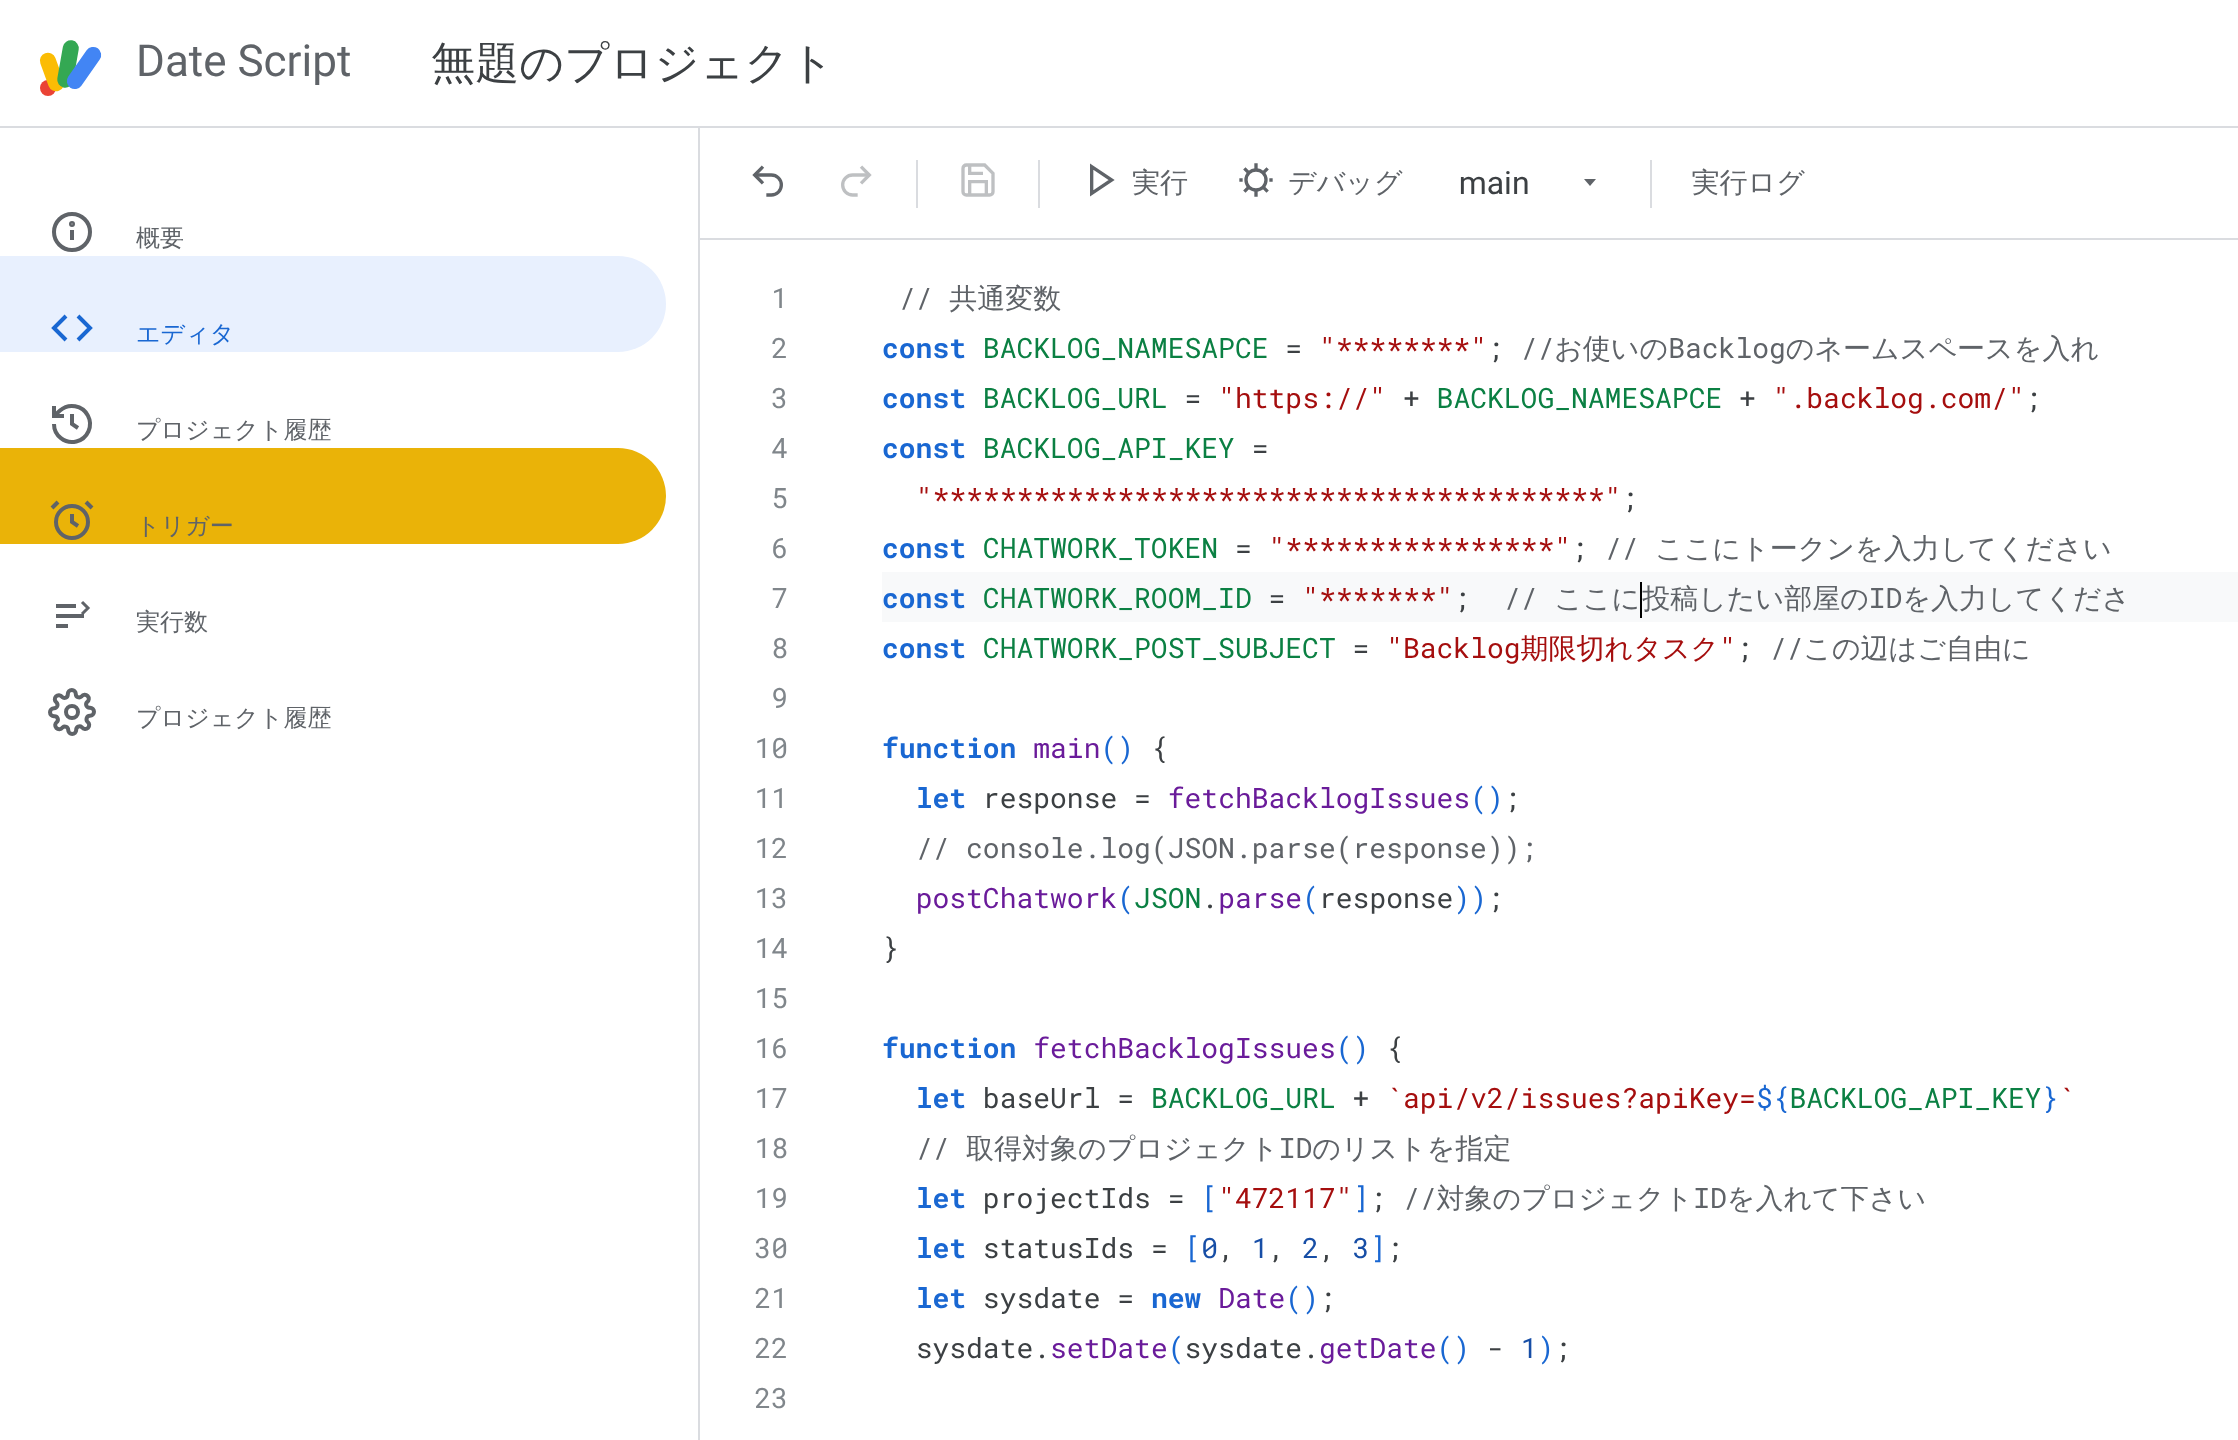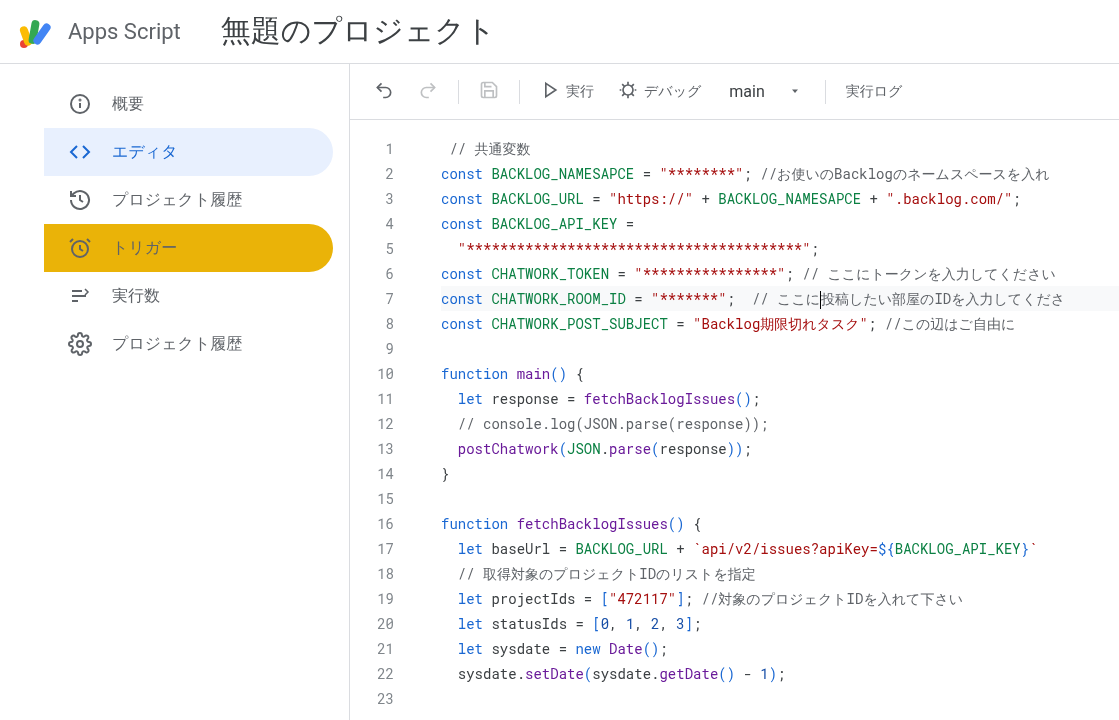--- a/index.html
+++ b/index.html
@@ -14,39 +14,38 @@
 .header {
   display: flex;
   align-items: center;
   height: 64px;
   padding: 0 16px;
   border-bottom: 1px solid #dadce0;
 }
 .logo-area { display: flex; align-items: center; gap: 8px; }
 .logo-icon { width: 40px; height: 40px; position: relative; }
 .brand-name { font-size: 22px; color: #5f6368; margin-left: 4px; }
-.project-title { font-size: 30px; color: #3c4043; margin-left: 40px; }
+.project-title { font-size: 22px; color: #3c4043; margin-left: 40px; }
 .main { display: flex; height: calc(100% - 64px); }
 .sidebar {
   width: 350px;
   padding-top: 16px;
   border-right: 1px solid #dadce0;
 }
 .sidebar-item {
   display: flex;
-  align-items: center;
+  align-items: flex-end;
   height: 48px;
   padding: 0 12px 0 24px;
   margin-right: 16px;
   border-radius: 0 24px 24px 0;
   cursor: pointer;
   gap: 20px;
   color: #5f6368;
-  font-size: 16px;
-  margin-left: 44px;
+  font-size: 12px;
 }
 .sidebar-item.active {
   background: #e8f0fe;
   color: #1967d2;
 }
 .sidebar-item.trigger-active { background: #eab308; }
 .sidebar-icon { width: 24px; height: 24px; display:flex; align-items:center; justify-content:center; }
 .sidebar-icon svg { width: 24px; height: 24px; }
 .editor-area { flex: 1; display: flex; flex-direction: column; }
 .toolbar {
@@ -88,21 +87,21 @@
   overflow: hidden;
 }
 .gutter {
   width: 60px;
   text-align: right;
   color: #80868b;
   padding-right: 16px;
   user-select: none;
 }
 .code { flex: 1; white-space: pre; color: #3c4043; margin-left: 31px; }
-.code .kw { color: #1967d2; }
+.code .kw { color: #1967d2; font-weight: bold; }
 .code .const-name { color: #0b8043; }
 .code .str { color: #a50e0e; }
 .code .num { color: #174ea6; }
 .code .cmt { color: #5f6368; }
 .code .fn { color: #6a1b9a; }
 .code .paren { color: #1967d2; }
 .code .op { color: #3c4043; }
 .code .brace { color: #3c4043; }
 .cursor { display:inline-block; width:1px; height:18px; background:#000; vertical-align:middle; }
 .line-current { background: #f8f9fa; }
@@ -113,21 +112,21 @@
 <div class="header">
   <div class="logo-area">
     <div class="logo-icon">
       <svg viewBox="0 0 40 40">
         <circle cx="8" cy="32" r="4" fill="#ea4335"></circle>
         <rect x="6" y="14" width="8" height="20" rx="4" fill="#fbbc04" transform="rotate(-20 10 24)"></rect>
         <rect x="14" y="8" width="8" height="24" rx="4" fill="#34a853" transform="rotate(10 18 20)"></rect>
         <rect x="22" y="10" width="8" height="24" rx="4" fill="#4285f4" transform="rotate(35 26 22)"></rect>
       </svg>
     </div>
-    <span class="brand-name">Apps Script</span>
+    <span class="brand-name">Date Script</span>
   </div>
   <div class="project-title">無題のプロジェクト</div>
 </div>
 
 <div class="main">
   <div class="sidebar">
     <div class="sidebar-item">
       <span class="sidebar-icon">
         <svg viewBox="0 0 24 24" fill="none" stroke="#5f6368" stroke-width="2">
             <circle cx="12" cy="12" r="9"></circle>
@@ -251,21 +250,21 @@
           <div>10</div>
           <div>11</div>
           <div>12</div>
           <div>13</div>
           <div>14</div>
           <div>15</div>
           <div>16</div>
           <div>17</div>
           <div>18</div>
           <div>19</div>
-          <div>20</div>
+          <div>30</div>
           <div>21</div>
           <div>22</div>
           <div>23</div>
         </div>
       <div class="code" id="code"><div><span> </span><span class="cmt">// 共通変数</span></div><div><span class="kw">const </span><span class="const-name">BACKLOG_NAMESAPCE </span><span class="op">= </span><span class="str">"********"</span><span class="op">; </span><span class="cmt">//お使いのBacklogのネームスペースを入れ</span></div><div><span class="kw">const </span><span class="const-name">BACKLOG_URL </span><span class="op">= </span><span class="str">"https://"</span><span class="op"> + </span><span class="const-name">BACKLOG_NAMESAPCE</span><span class="op"> + </span><span class="str">".backlog.com/"</span><span class="op">;</span></div><div><span class="kw">const </span><span class="const-name">BACKLOG_API_KEY </span><span class="op">=</span></div><div><span>  </span><span class="str">"****************************************"</span><span class="op">;</span></div><div><span class="kw">const </span><span class="const-name">CHATWORK_TOKEN </span><span class="op">= </span><span class="str">"****************"</span><span class="op">; </span><span class="cmt">// ここにトークンを入力してください</span></div><div class="line-current"><span class="kw">const </span><span class="const-name">CHATWORK_ROOM_ID </span><span class="op">= </span><span class="str">"*******"</span><span class="op">; </span><span class="cmt"> // ここに</span><span class="cursor"></span><span class="cmt">投稿したい部屋のIDを入力してくださ</span></div><div><span class="kw">const </span><span class="const-name">CHATWORK_POST_SUBJECT </span><span class="op">= </span><span class="str">"Backlog期限切れタスク"</span><span class="op">; </span><span class="cmt">//この辺はご自由に</span></div><div>&nbsp;</div><div><span class="kw">function </span><span class="fn">main</span><span class="paren">() </span><span class="brace">{</span></div><div><span>  </span><span class="kw">let </span><span>response </span><span class="op">= </span><span class="fn">fetchBacklogIssues</span><span class="paren">()</span><span class="op">;</span></div><div><span>  </span><span class="cmt">// console.log(JSON.parse(response));</span></div><div><span>  </span><span class="fn">postChatwork</span><span class="paren">(</span><span class="const-name">JSON</span><span class="op">.</span><span class="fn">parse</span><span class="paren">(</span><span>response</span><span class="paren">))</span><span class="op">;</span></div><div><span class="brace">}</span></div><div>&nbsp;</div><div><span class="kw">function </span><span class="fn">fetchBacklogIssues</span><span class="paren">() </span><span class="brace">{</span></div><div><span>  </span><span class="kw">let </span><span>baseUrl </span><span class="op">= </span><span class="const-name">BACKLOG_URL</span><span class="op"> + </span><span class="str">`api/v2/issues?apiKey=</span><span class="paren">${</span><span class="const-name">BACKLOG_API_KEY</span><span class="paren">}</span><span class="str">`</span></div><div><span>  </span><span class="cmt">// 取得対象のプロジェクトIDのリストを指定</span></div><div><span>  </span><span class="kw">let </span><span>projectIds </span><span class="op">= </span><span class="paren">[</span><span class="str">"472117"</span><span class="paren">]</span><span class="op">; </span><span class="cmt">//対象のプロジェクトIDを入れて下さい</span></div><div><span>  </span><span class="kw">let </span><span>statusIds </span><span class="op">= </span><span class="paren">[</span><span class="num">0</span><span class="op">, </span><span class="num">1</span><span class="op">, </span><span class="num">2</span><span class="op">, </span><span class="num">3</span><span class="paren">]</span><span class="op">;</span></div><div><span>  </span><span class="kw">let </span><span>sysdate </span><span class="op">= </span><span class="kw">new </span><span class="fn">Date</span><span class="paren">()</span><span class="op">;</span></div><div><span>  </span><span>sysdate</span><span class="op">.</span><span class="fn">setDate</span><span class="paren">(</span><span>sysdate</span><span class="op">.</span><span class="fn">getDate</span><span class="paren">()</span><span class="op"> - </span><span class="num">1</span><span class="paren">)</span><span class="op">;</span></div><div>&nbsp;</div></div>
     </div>
   </div>
 </div>
 
 </body></html>

